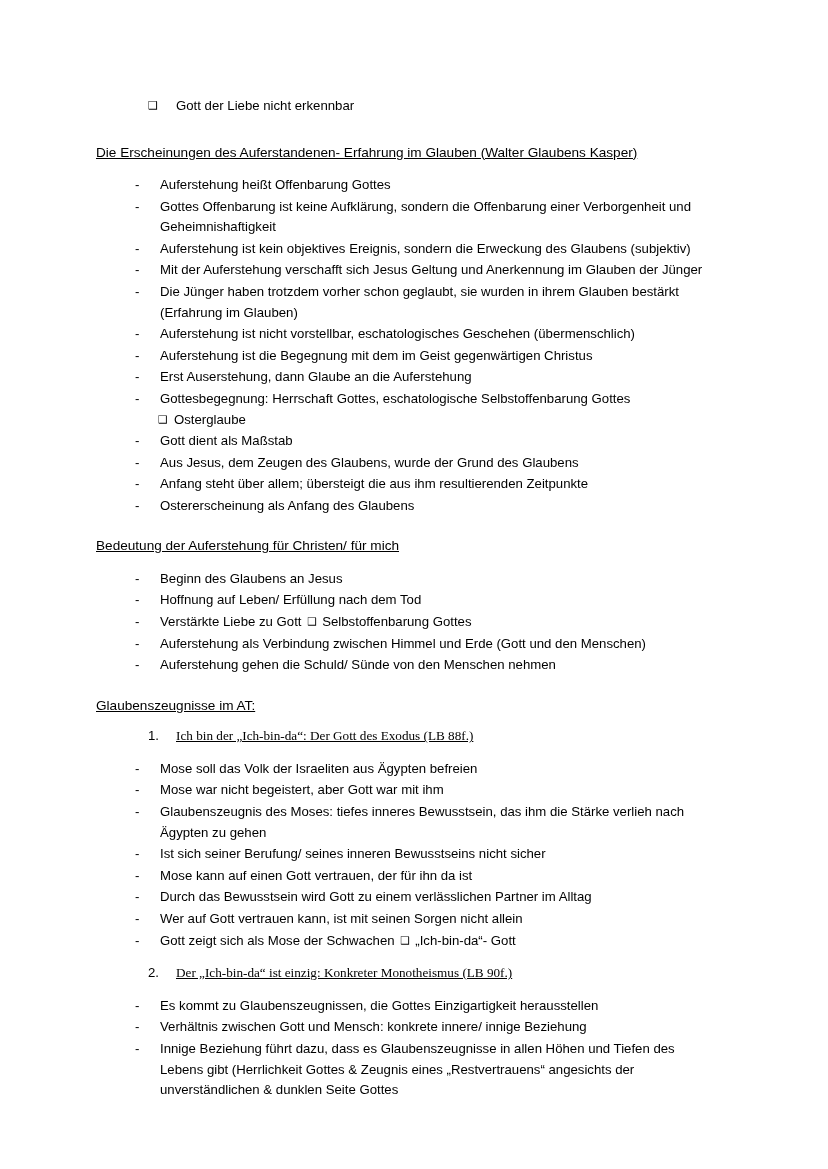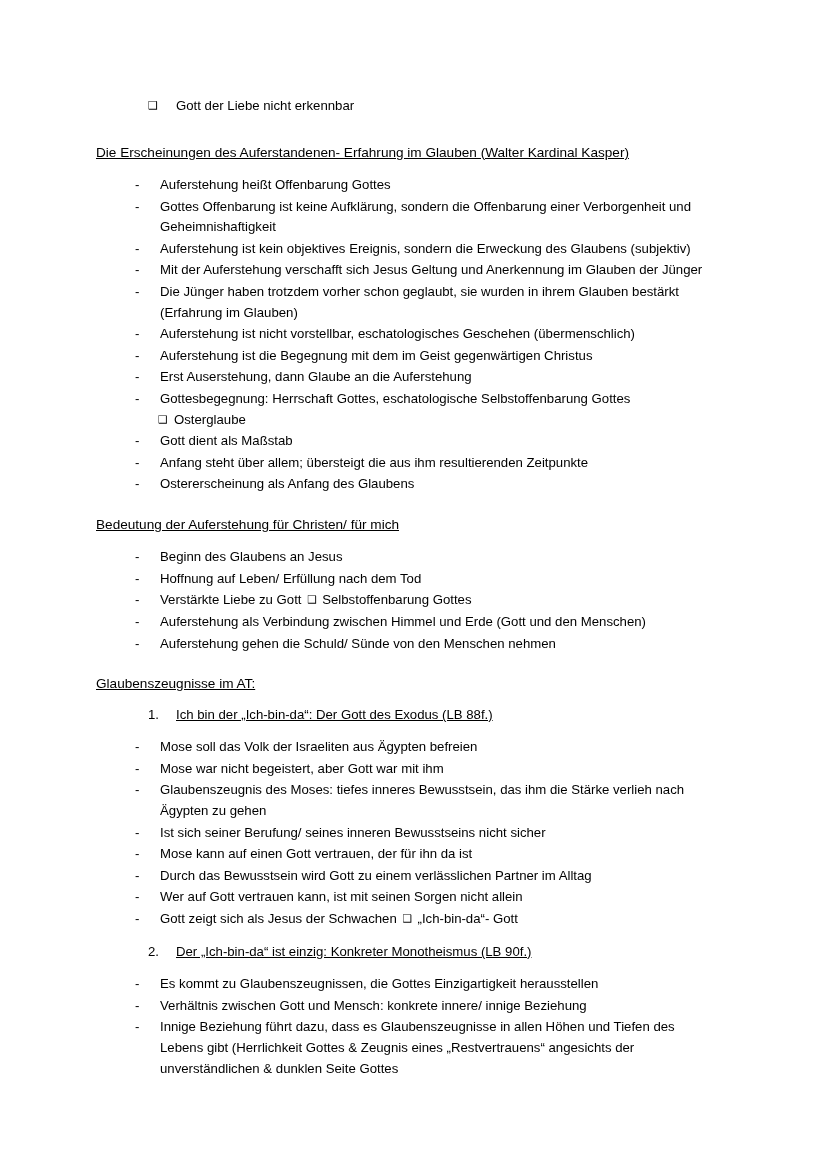--- a/index.html
+++ b/index.html
@@ -88,20 +88,21 @@
     margin: 2px 0 2px 0;
     line-height: 1.56;
   }
   .num-item .num {
     position: absolute;
     left: 52px;
     top: 0;
   }
   .num-item .num-text {
     text-decoration: underline;
+    font-family: Liberation Serif, serif;
   }
   .first-line-box {
     position: relative;
     padding-left: 80px;
     margin-bottom: 26px;
     line-height: 1.56;
   }
   .first-line-box .boxglyph {
     position: absolute;
     left: 52px;
@@ -115,39 +116,40 @@
 
 <div class="page">
   <div class="doc-body">
 
     <div class="first-line-box">
       <span class="boxglyph">❑</span>
       <span>Gott der Liebe nicht erkennbar</span>
     </div>
 
     <div class="heading-block first">
-      <div class="section-heading">Die Erscheinungen des Auferstandenen- Erfahrung im Glauben (Walter Kardinal Kasper)</div>
+      <div class="section-heading">Die Erscheinungen des Auferstandenen- Erfahrung im Glauben (Walter Glaubens Kasper)</div>
     </div>
     <ul class="dash-list">
       <li><span>Auferstehung heißt Offenbarung Gottes</span></li>
       <li><span>Gottes Offenbarung ist keine Aufklärung, sondern die Offenbarung einer Verborgenheit und Geheimnishaftigkeit</span></li>
       <li><span>Auferstehung ist kein objektives Ereignis, sondern die Erweckung des Glaubens (subjektiv)</span></li>
       <li><span>Mit der Auferstehung verschafft sich Jesus Geltung und Anerkennung im Glauben der Jünger</span></li>
       <li><span>Die Jünger haben trotzdem vorher schon geglaubt, sie wurden in ihrem Glauben bestärkt (Erfahrung im Glauben)</span></li>
       <li><span>Auferstehung ist nicht vorstellbar, eschatologisches Geschehen (übermenschlich)</span></li>
       <li><span>Auferstehung ist die Begegnung mit dem im Geist gegenwärtigen Christus</span></li>
       <li><span>Erst Auserstehung, dann Glaube an die Auferstehung</span></li>
       <li>
         <span>Gottesbegegnung: Herrschaft Gottes, eschatologische Selbstoffenbarung Gottes</span>
         <span class="sub-box">
           <span class="boxglyph">❑</span>
           <span>Osterglaube</span>
         </span>
       </li>
       <li><span>Gott dient als Maßstab</span></li>
+      <li><span>Aus Jesus, dem Zeugen des Glaubens, wurde der Grund des Glaubens</span></li>
       <li><span>Anfang steht über allem; übersteigt die aus ihm resultierenden Zeitpunkte</span></li>
       <li><span>Ostererscheinung als Anfang des Glaubens</span></li>
     </ul>
 
     <div class="heading-block">
       <div class="section-heading">Bedeutung der Auferstehung für Christen/ für mich</div>
     </div>
     <ul class="dash-list">
       <li><span>Beginn des Glaubens an Jesus</span></li>
       <li><span>Hoffnung auf Leben/ Erfüllung nach dem Tod</span></li>
@@ -169,21 +171,21 @@
 
     <ul class="dash-list">
       <li><span>Mose soll das Volk der Israeliten aus Ägypten befreien</span></li>
       <li><span>Mose war nicht begeistert, aber Gott war mit ihm</span></li>
       <li><span>Glaubenszeugnis des Moses: tiefes inneres Bewusstsein, das ihm die Stärke verlieh nach Ägypten zu gehen</span></li>
       <li><span>Ist sich seiner Berufung/ seines inneren Bewusstseins nicht sicher</span></li>
       <li><span>Mose kann auf einen Gott vertrauen, der für ihn da ist</span></li>
       <li><span>Durch das Bewusstsein wird Gott zu einem verlässlichen Partner im Alltag</span></li>
       <li><span>Wer auf Gott vertrauen kann, ist mit seinen Sorgen nicht allein</span></li>
       <li>
-        <span>Gott zeigt sich als Jesus der Schwachen </span><span class="inline-box">❑</span><span> „Ich-bin-da“- Gott</span>
+        <span>Gott zeigt sich als Mose der Schwachen </span><span class="inline-box">❑</span><span> „Ich-bin-da“- Gott</span>
       </li>
     </ul>
 
     <div class="num-item">
       <span class="num">2.</span>
       <span class="num-text">Der „Ich-bin-da“ ist einzig: Konkreter Monotheismus (LB 90f.)</span>
     </div>
 
     <ul class="dash-list">
       <li><span>Es kommt zu Glaubenszeugnissen, die Gottes Einzigartigkeit herausstellen</span></li>

